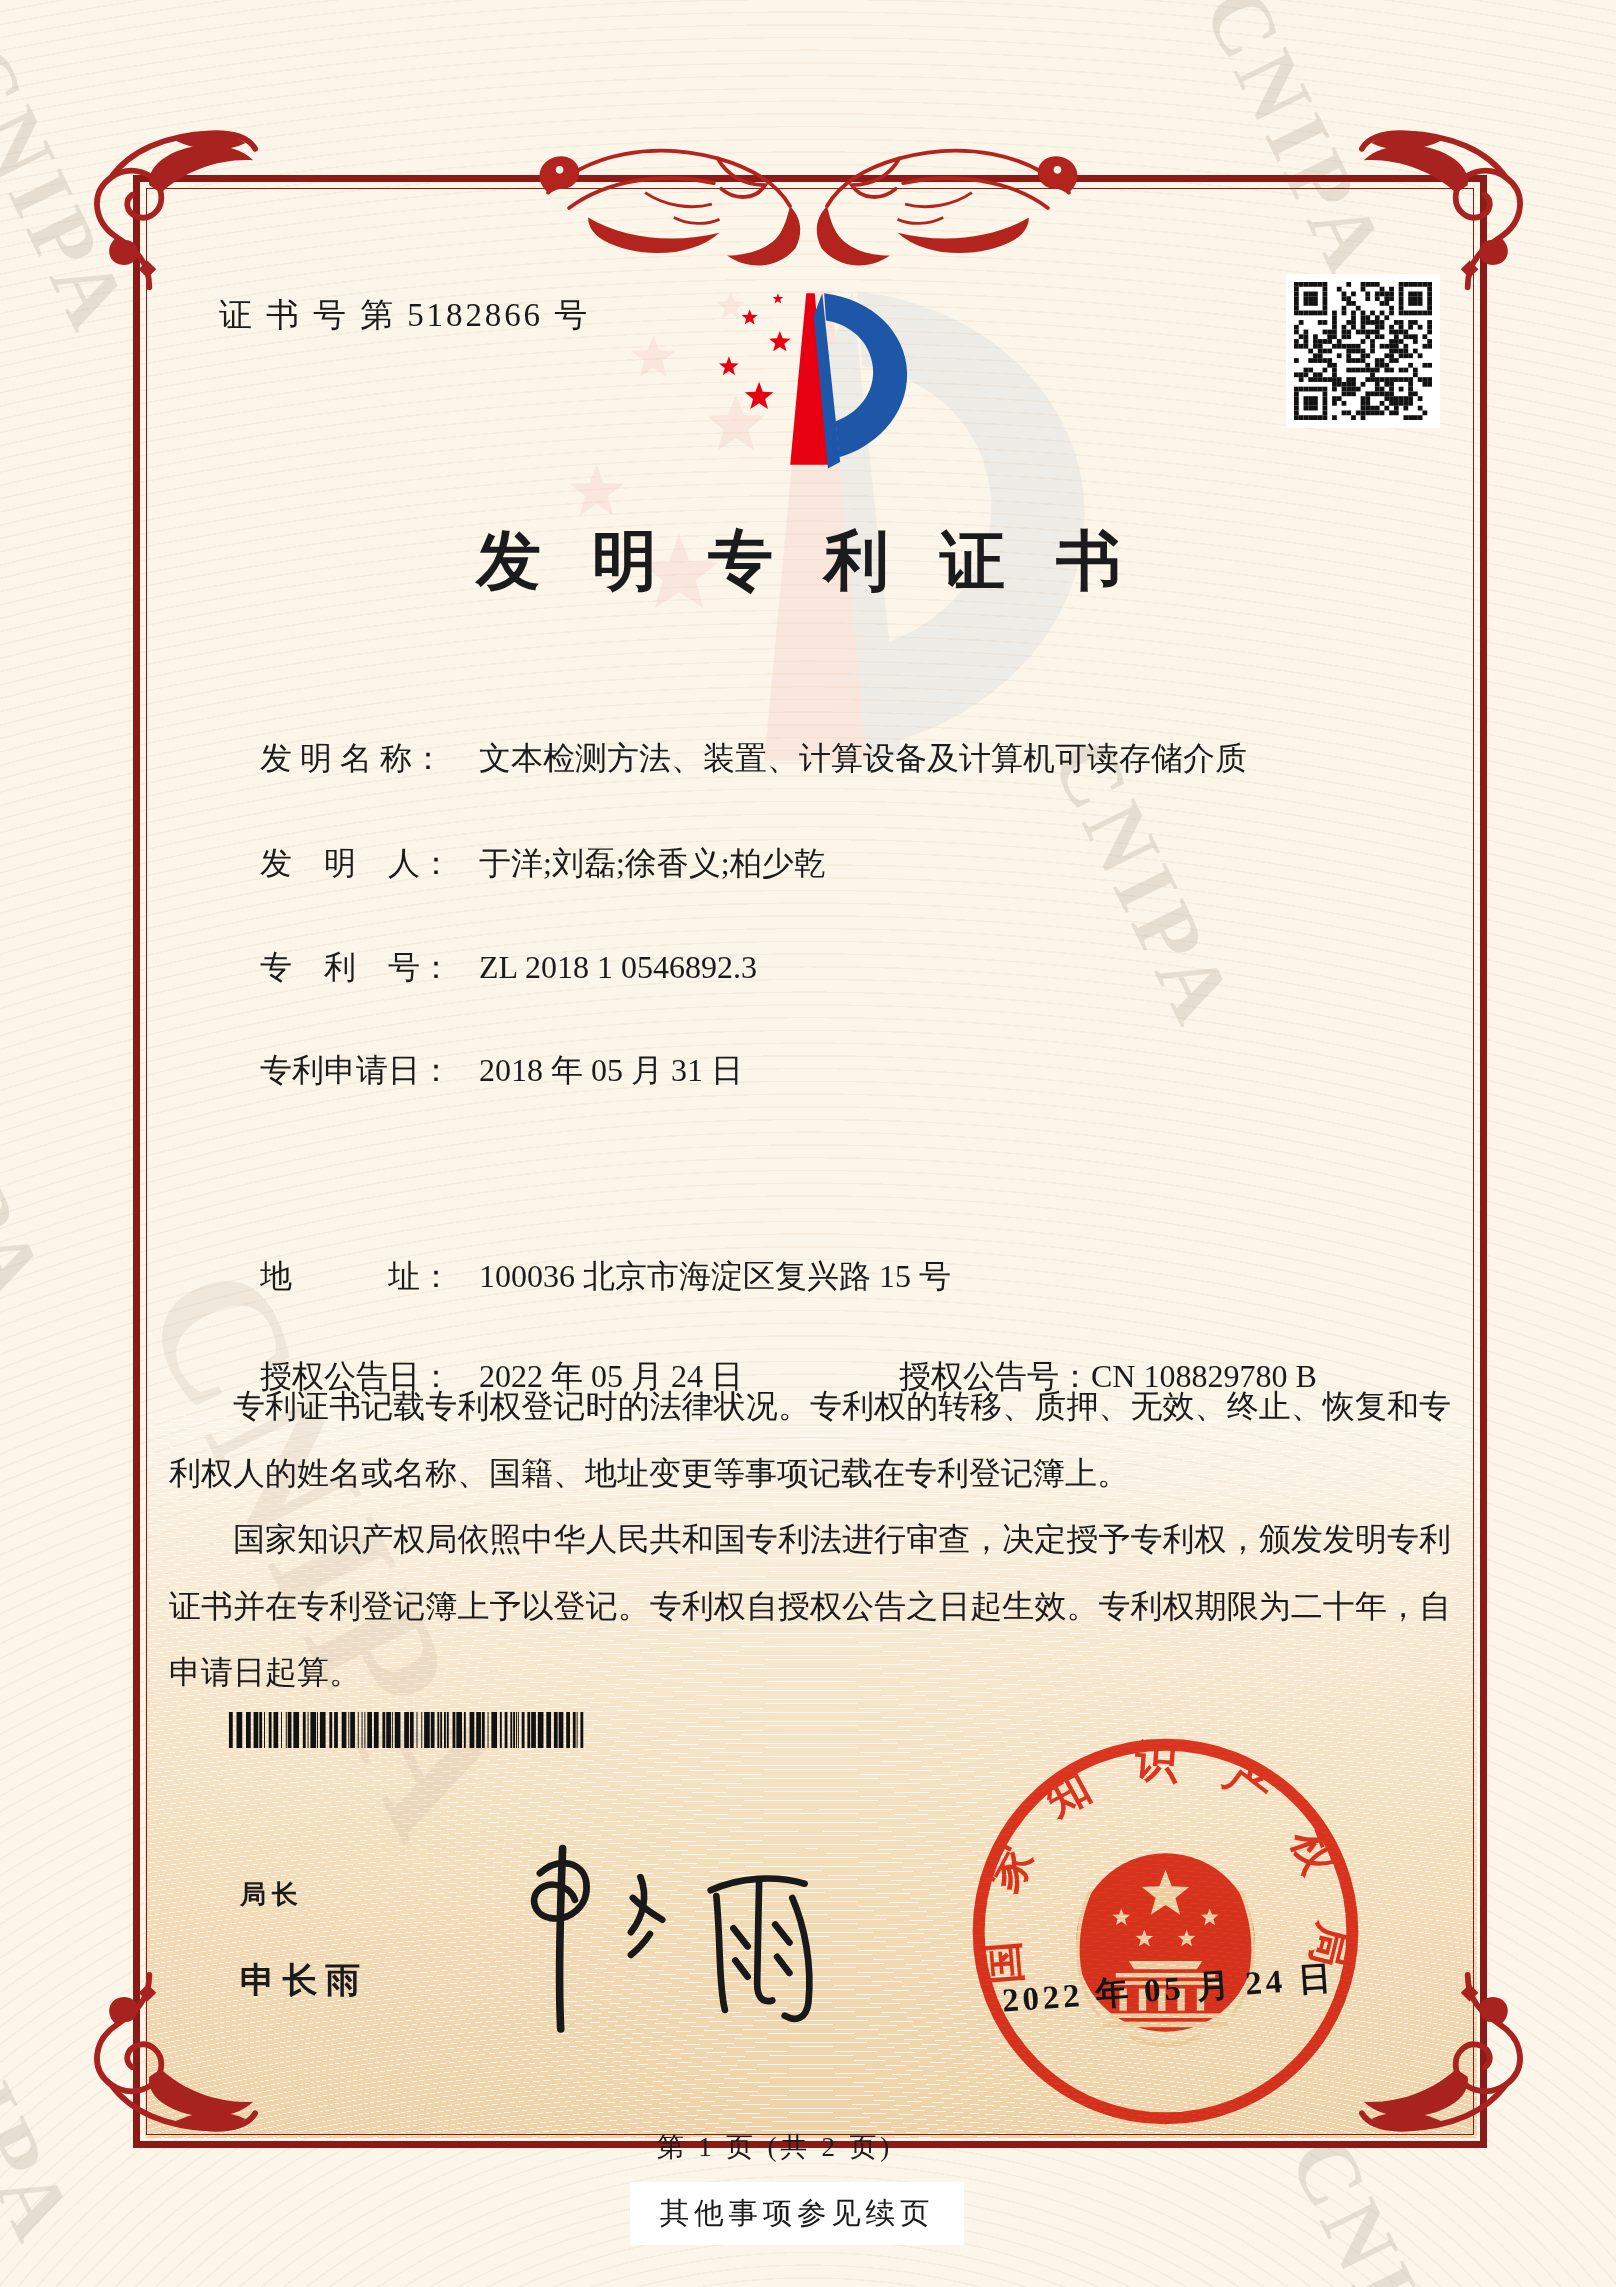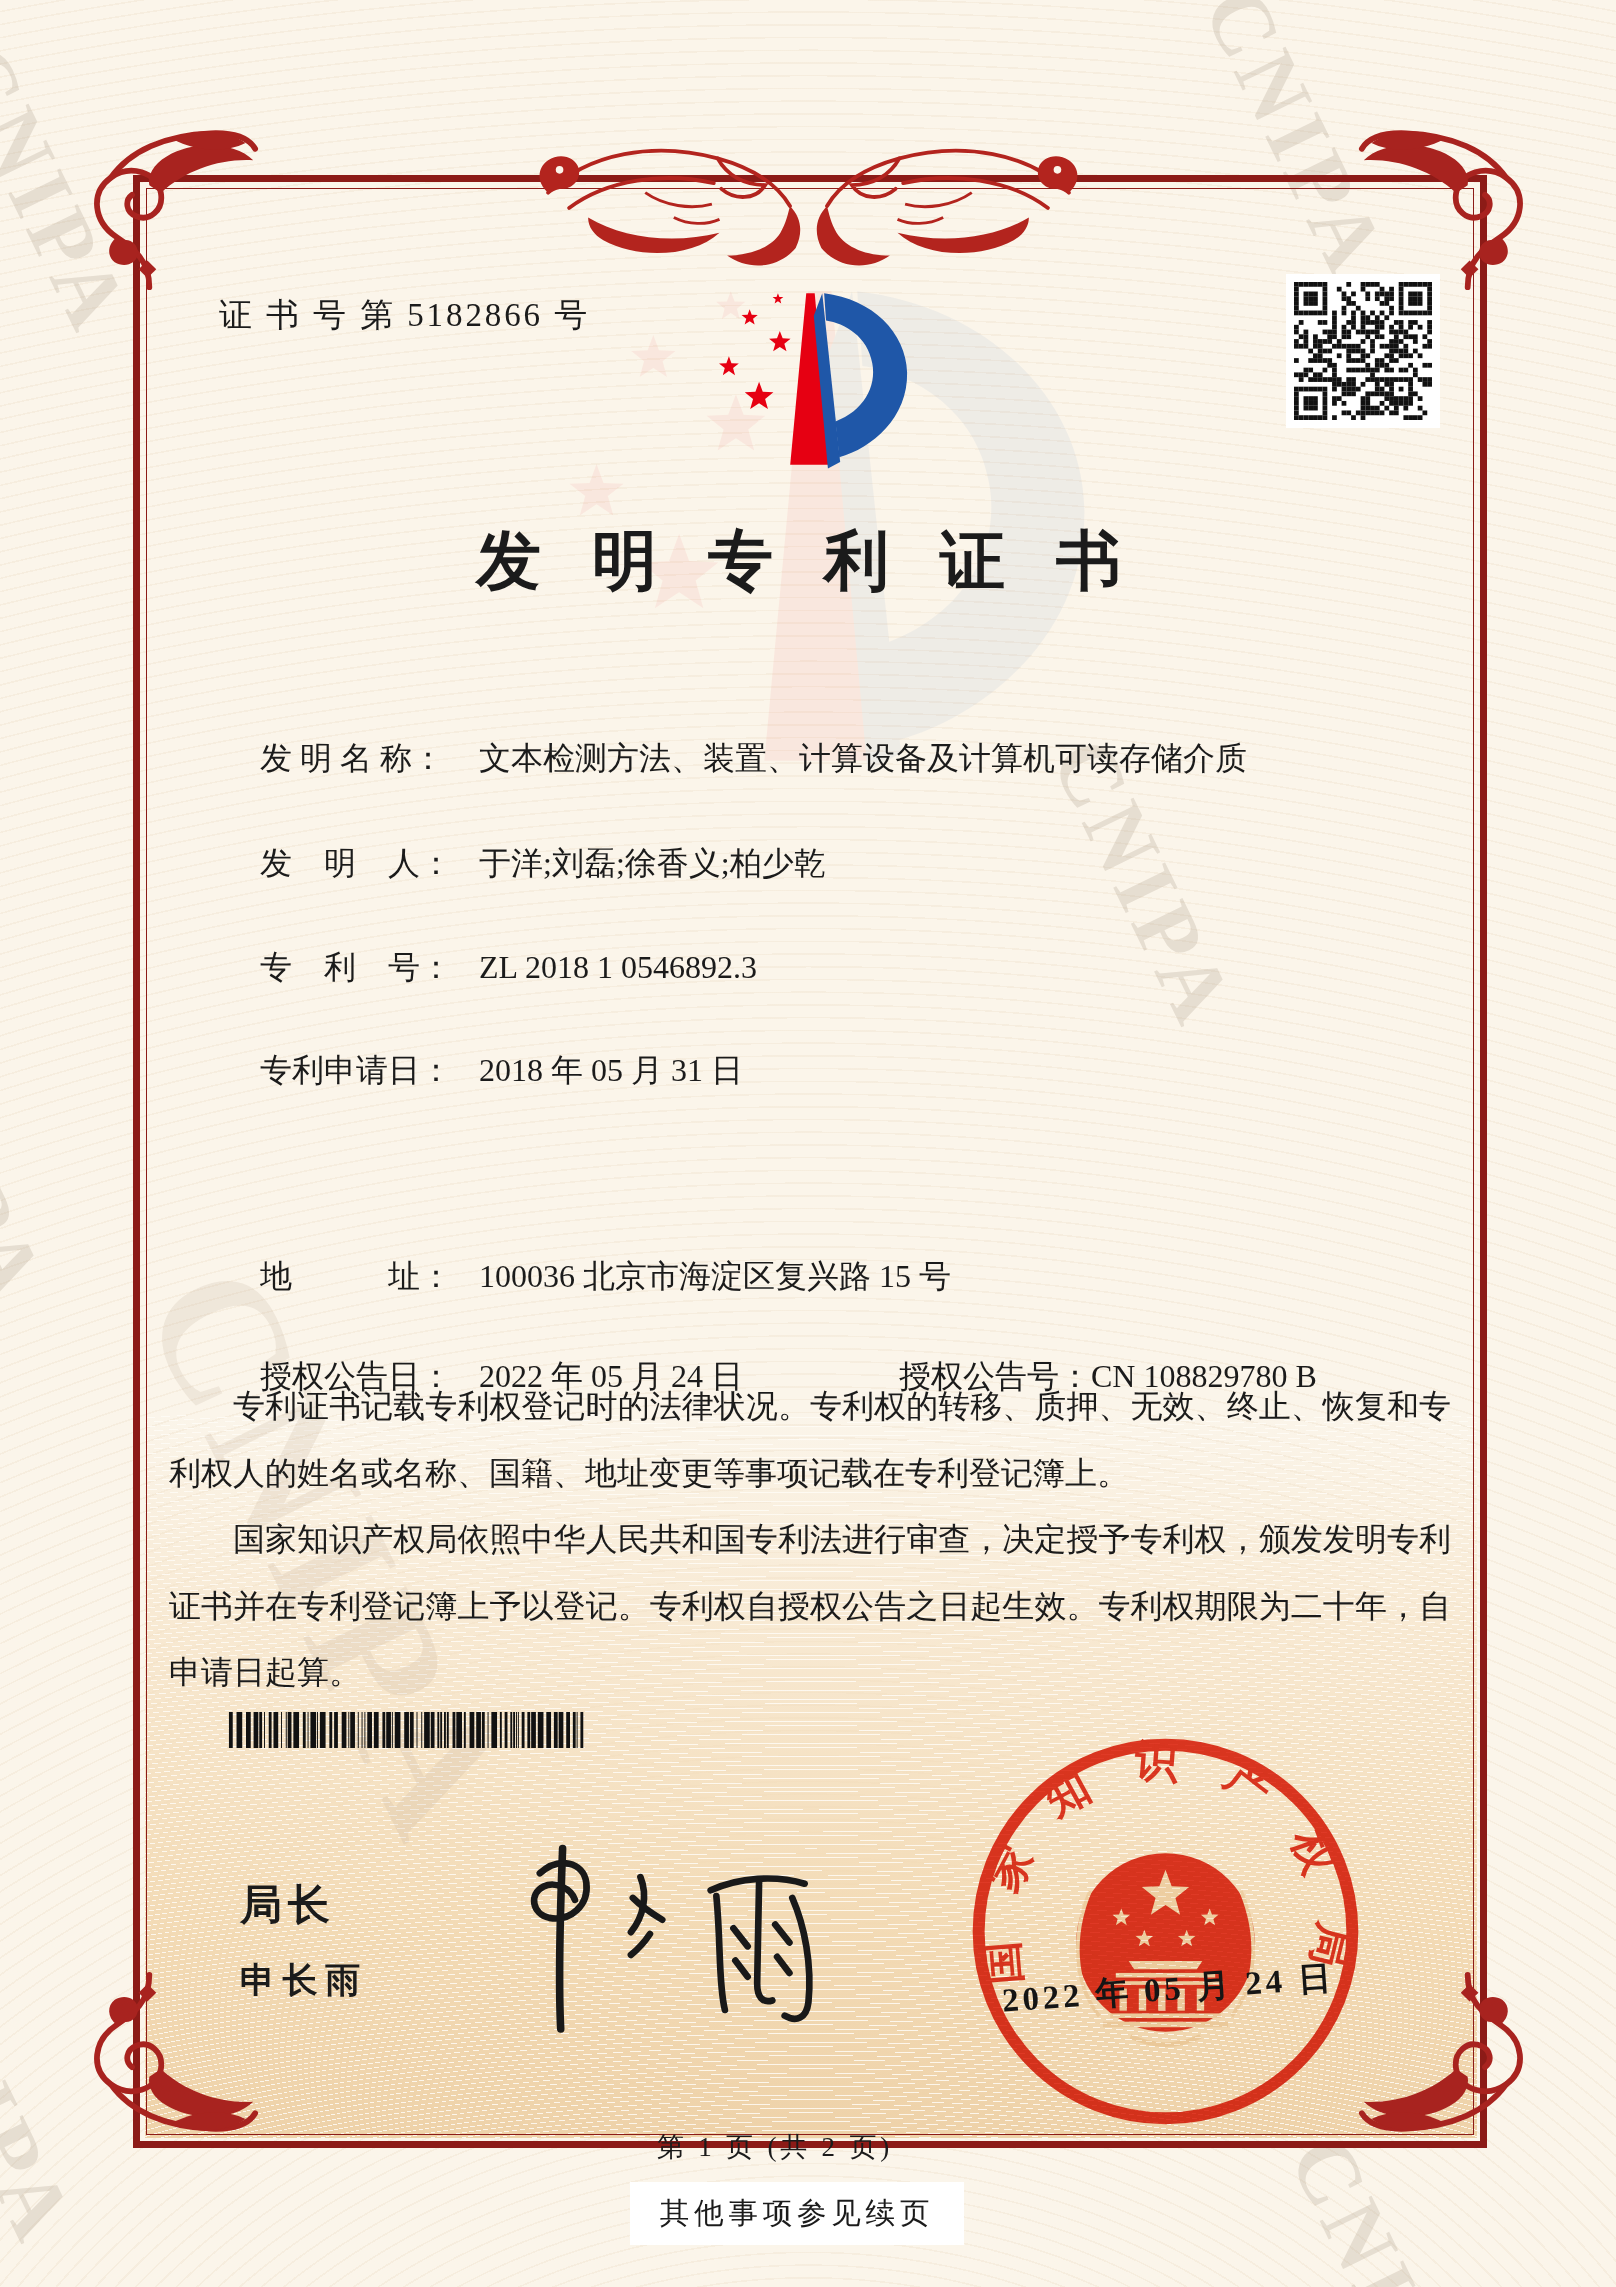--- a/index.html
+++ b/index.html
@@ -42,21 +42,21 @@
          letter-spacing:51px;white-space:nowrap;}
   .field-row{position:absolute;left:228px;z-index:5;font-size:32px;white-space:pre;}
   .field-label{display:inline-block;width:219px;}
   .r1{top:700px}.r2{top:805px}.r3{top:909px}.r4{top:1012px}.r5{top:1115px}.r6{top:1218px}
   .grant{top:1318px;}
   .pair2{position:absolute;left:623px;top:0;white-space:pre;}
   .body-text{position:absolute;left:169px;top:1373px;width:1282px;z-index:5;
              font-size:32px;line-height:2.08;text-align:justify;}
   .body-text p{margin:0;text-indent:2em;}
   .barcode{position:absolute;left:228px;top:1712px;z-index:5;}
-  .sig-title{position:absolute;left:240px;top:1877px;z-index:5;font-size:42px;letter-spacing:5.7px;
+  .sig-title{position:absolute;left:240px;top:1877px;z-index:5;font-size:26px;letter-spacing:5.7px;
              font-family:"Liberation Sans","DejaVu Sans",sans-serif;font-weight:600;}
   .sig-name{position:absolute;left:240px;top:1957px;z-index:5;font-size:35px;letter-spacing:7.6px;
             font-family:"Liberation Sans","DejaVu Sans",sans-serif;font-weight:600;}
   .signature{position:absolute;left:490px;top:1841px;z-index:5;}
   .seal{position:absolute;left:963px;top:1729px;z-index:6;mix-blend-mode:multiply;opacity:.96;}
   .seal-date{position:absolute;left:983px;top:1967px;width:371px;z-index:7;text-align:center;
              font-size:33px;font-weight:600;letter-spacing:3.8px;transform:rotate(-4deg);color:#151515;}
   .footer-page{position:absolute;left:109px;top:2085px;width:1332px;z-index:5;text-align:center;
                font-size:27px;letter-spacing:3.8px;margin-top:44px;}
   .note-strip{position:absolute;left:630px;top:2182px;width:334px;height:63px;background:#ffffff;

